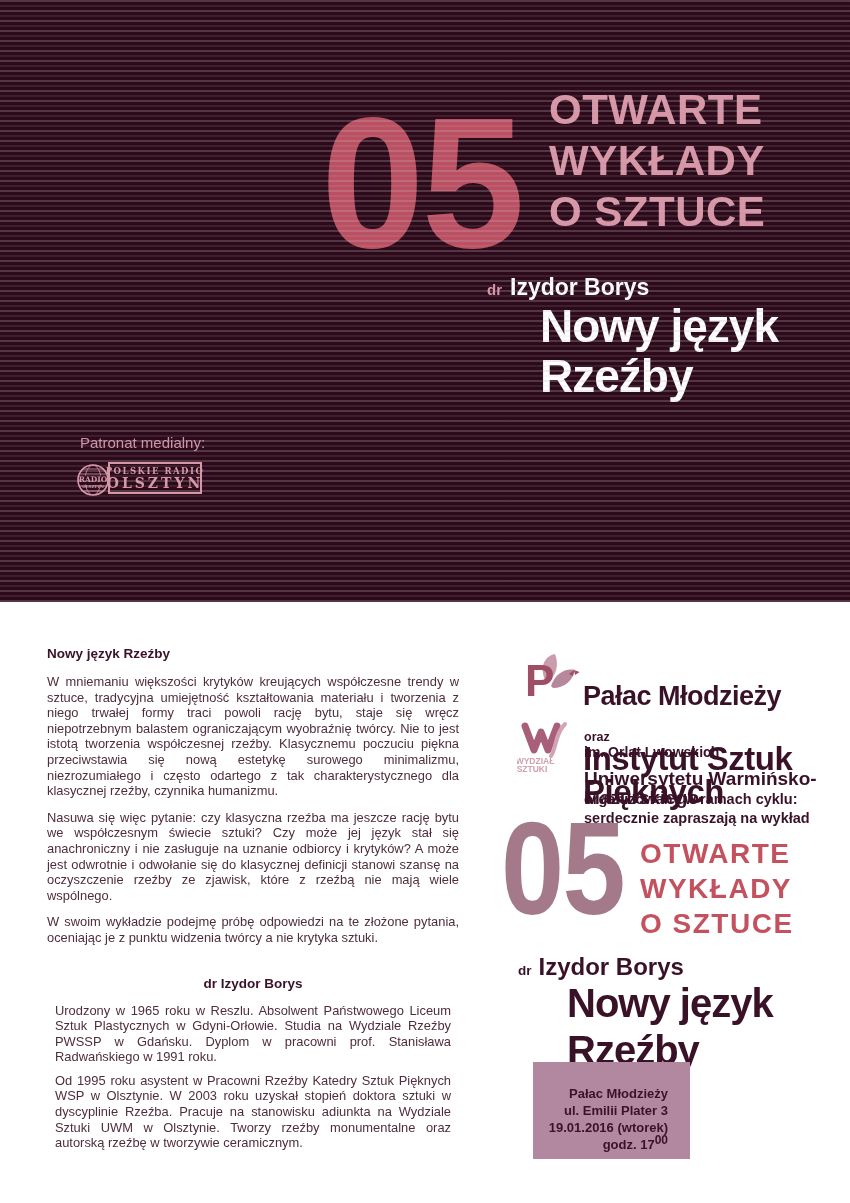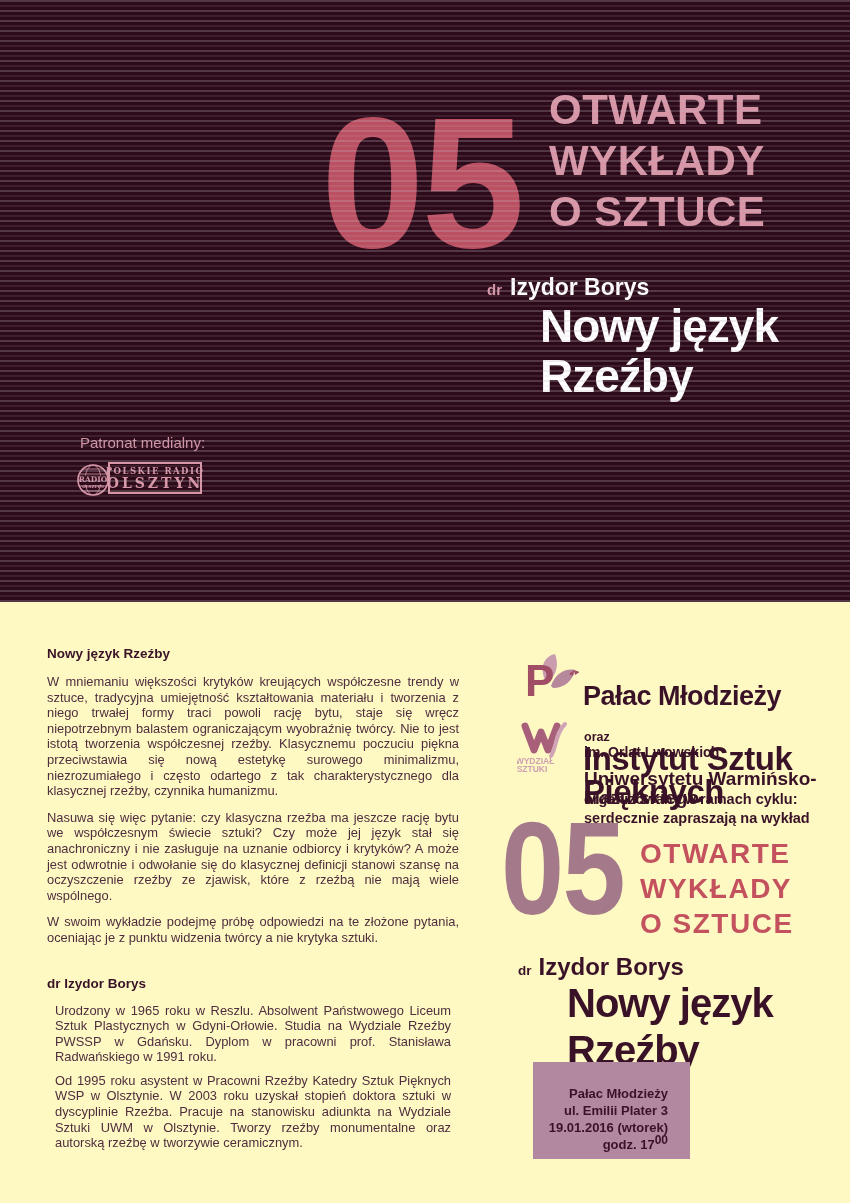--- a/index.html
+++ b/index.html
@@ -1,18 +1,18 @@
 <!DOCTYPE html>
 <html><head>
 <meta charset="utf-8">
 <style>
   html,body{margin:0;padding:0;background:#888;}
   .poster{
     position:relative;width:850px;height:1203px;margin:0 auto;
-    background:#fef9c3;overflow:hidden;
+    background:#ffffff;overflow:hidden;
     font-family:"Liberation Sans",sans-serif;
   }
   
   .dark-header{
     position:absolute;left:0;top:0;width:850px;height:602px;
     background:#2c0a19;
   }
   .dark-header .scanlines{
     position:absolute;inset:0;z-index:6;pointer-events:none;
     background:repeating-linear-gradient(180deg,
@@ -67,21 +67,21 @@
     position:absolute;left:47px;top:646px;width:412px;
     color:#4f2d3e;
   }
   .left-col h3{
     margin:0 0 13px 0;font-size:13.5px;font-weight:700;color:#3a1228;
   }
   .left-col p{
     margin:0 0 11px 0;font-size:12.9px;line-height:15.6px;
     text-align:justify;
   }
-  .left-col .bio-head{margin:30px 0 12px 0;}
+  .left-col .bio-head{margin:30px 0 12px 0;text-align:center;}
   .left-col p.bio{margin:8px;}
   .right-col{position:absolute;left:505px;top:650px;width:335px;height:530px;}
   .right-col .abs{position:absolute;}
   .org1-name{left:78px;top:33px;font-size:27px;font-weight:700;letter-spacing:-0.5px;color:#3a1228;line-height:1;}
   .org1-sub{left:79px;top:63px;font-size:14px;font-weight:700;color:#3a1228;line-height:1;margin-top:32px;}
   .org-conj{left:79px;top:81px;font-size:12.5px;font-weight:700;color:#3a1228;line-height:1;}
   .org2-name{left:78px;top:92px;font-size:33px;font-weight:700;letter-spacing:-0.5px;color:#3a1228;line-height:1;}
   .org2-sub{left:79px;top:119px;font-size:19px;font-weight:700;color:#3a1228;line-height:1;}
   .invite{left:79px;top:140px;font-size:14.5px;line-height:19px;font-weight:700;color:#3a1228;}
   .pm-logo{left:20px;top:2px;}

